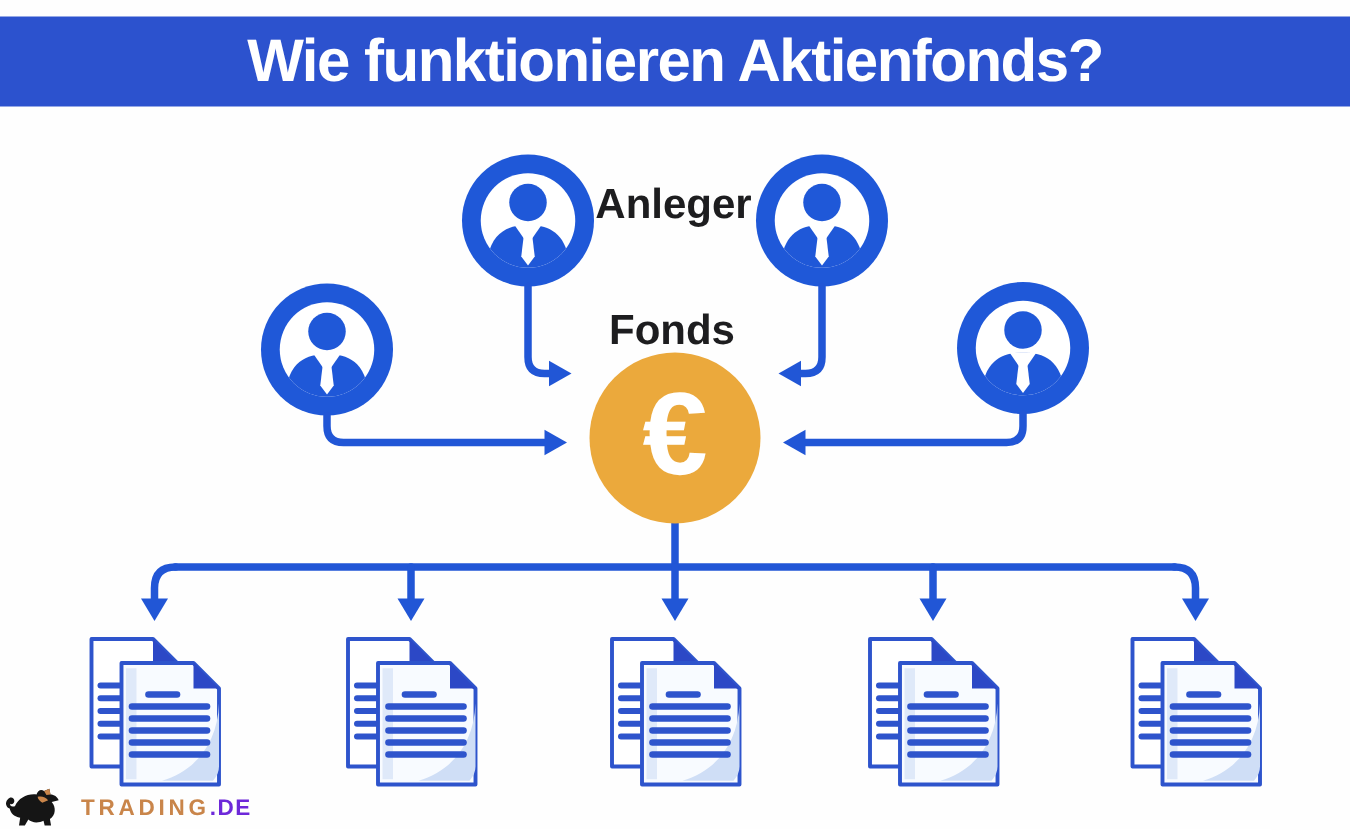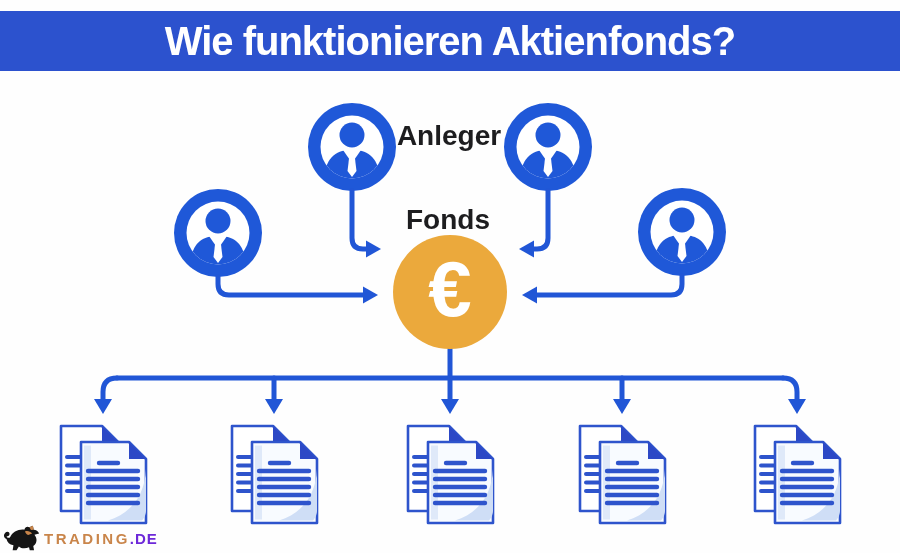--- a/index.html
+++ b/index.html
@@ -36,21 +36,21 @@
   
   svg.diagram{position:absolute;left:0;top:0;}
   
   .logo{
     position:absolute;left:2px;top:524px;height:29px;
     display:flex;align-items:center;
   }
   .logo svg{display:block;}
   .logo .brand{
     color:#c9854a;font-size:15px;font-weight:700;letter-spacing:2.5px;
-    margin-left:2px;
+    margin-left:12px;
   }
   .logo .tld{
     color:#6d28d9;font-size:15px;font-weight:700;letter-spacing:1px;
   }
 </style>
 </head>
 <body>
 
 <div class="canvas">
 

